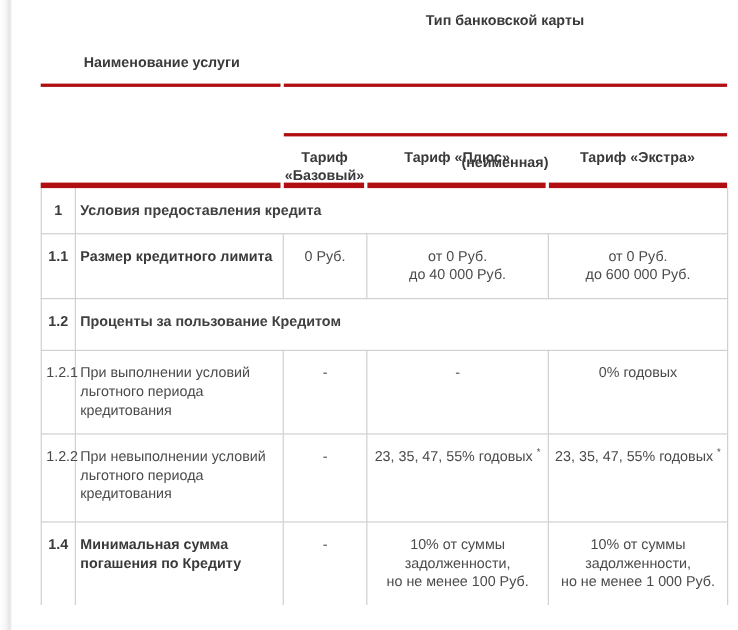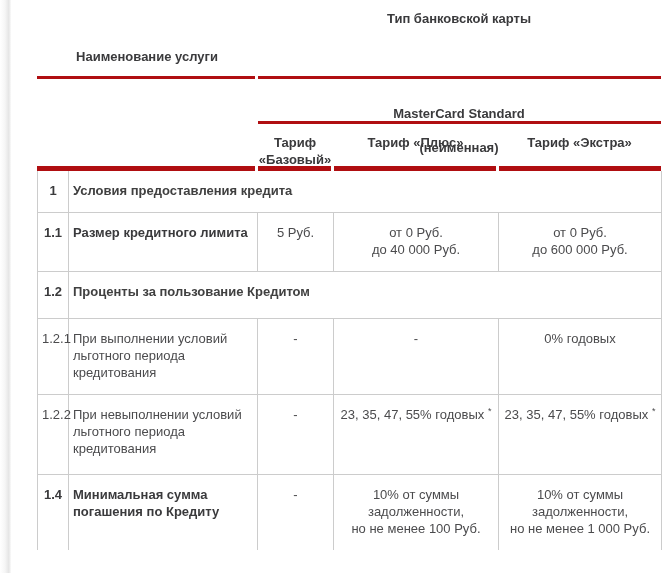--- a/index.html
+++ b/index.html
@@ -92,21 +92,21 @@
     <div class="hdr">
 
       <div class="cell hdr-rowA span-2-4">Тип банковской карты</div>
       <div class="cell hdr-rowA span-1">Наименование услуги</div>
 
       <div class="redline gap-r span-1"></div>
       <div class="redline gap-l span-2-4"></div>
 
       <div class="span-1"></div>
       <div class="cell hdr-rowB span-2-4">
-        <span>MasterCard Standard</span><br>
+        <br>
         <span>(неименная)</span>
       </div>
 
       <div class="span-1"></div>
       <div class="redline gap-l span-2-4"></div>
 
       <div class="span-1"></div>
       <div class="cell hdr-rowC">Тариф
 «Базовый»</div>
       <div class="cell hdr-rowC">Тариф «Плюс»</div>
@@ -127,21 +127,21 @@
           <col style="width:163px">
       </colgroup>
       <tbody>
         <tr class="r0">
           <td class="num b">1</td>
           <td class="title" colspan="4">Условия предоставления кредита</td>
         </tr>
         <tr class="r1">
           <td class="num b">1.1</td>
           <td class="name b">Размер кредитного лимита</td>
-          <td class="val">5 Руб.</td>
+          <td class="val">0 Руб.</td>
           <td class="val">от 0 Руб.
 до 40 000 Руб.</td>
           <td class="val">от 0 Руб.
 до 600 000 Руб.</td>
         </tr>
         <tr class="r2">
           <td class="num b">1.2</td>
           <td class="title" colspan="4">Проценты за пользование Кредитом</td>
         </tr>
         <tr class="r3">

